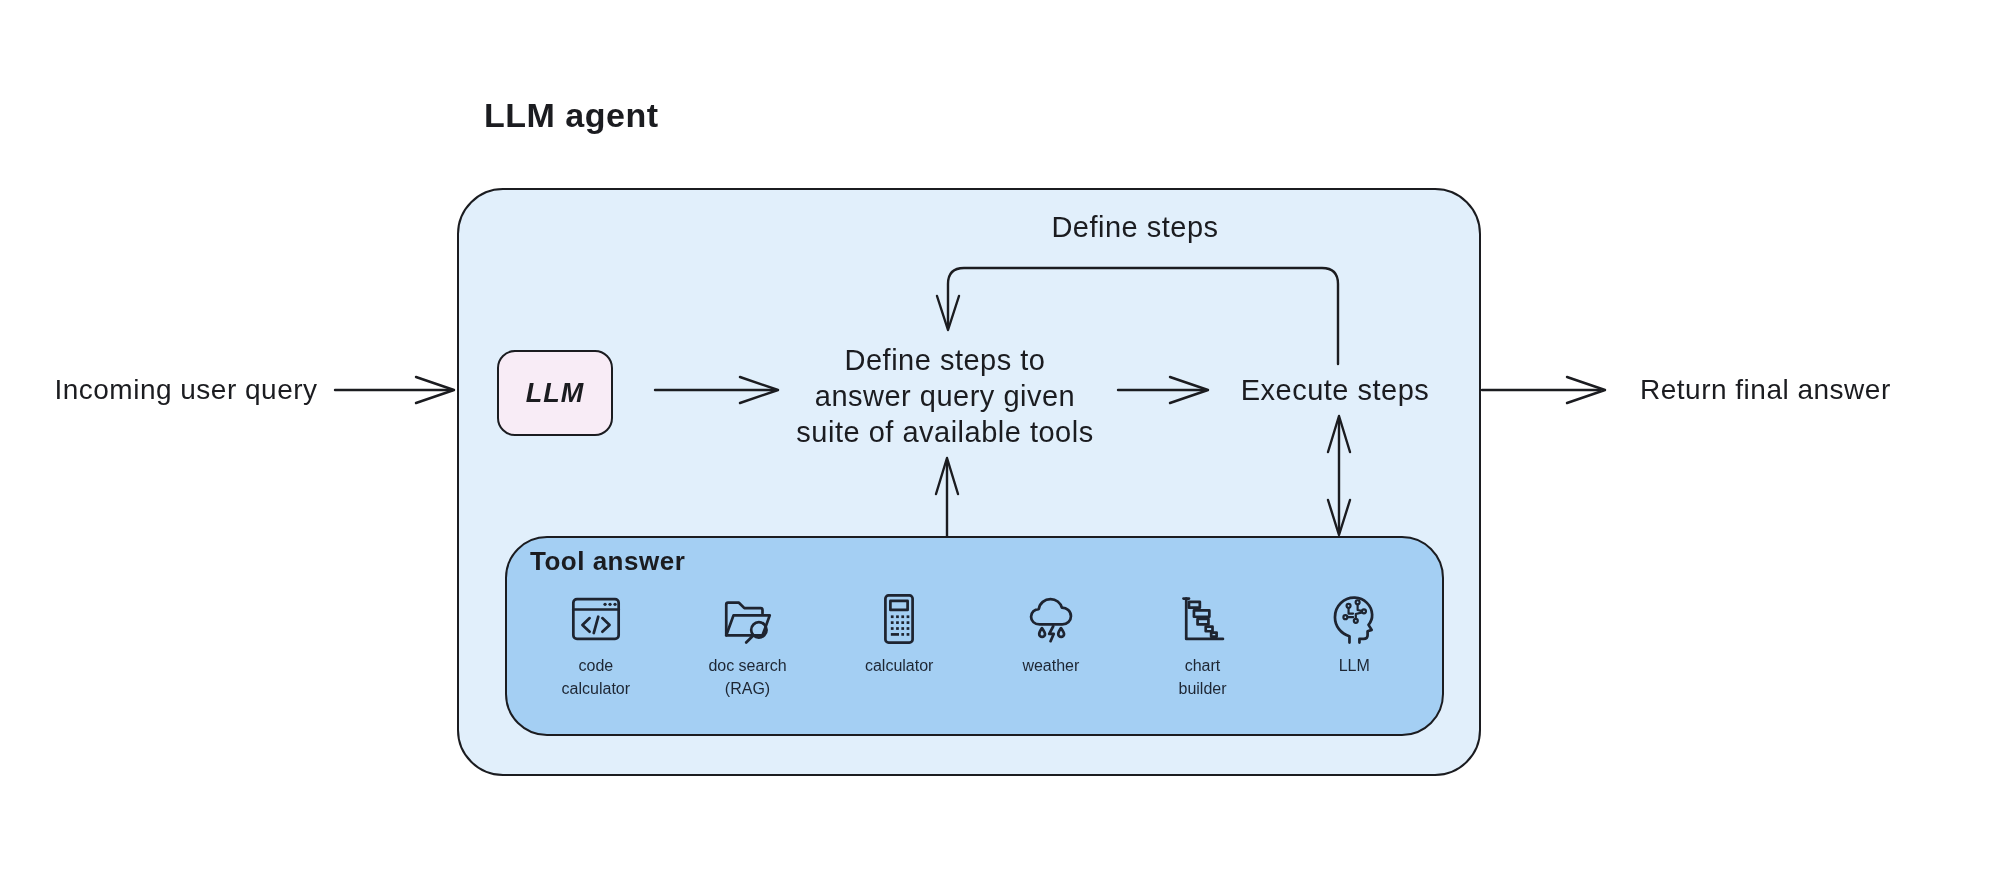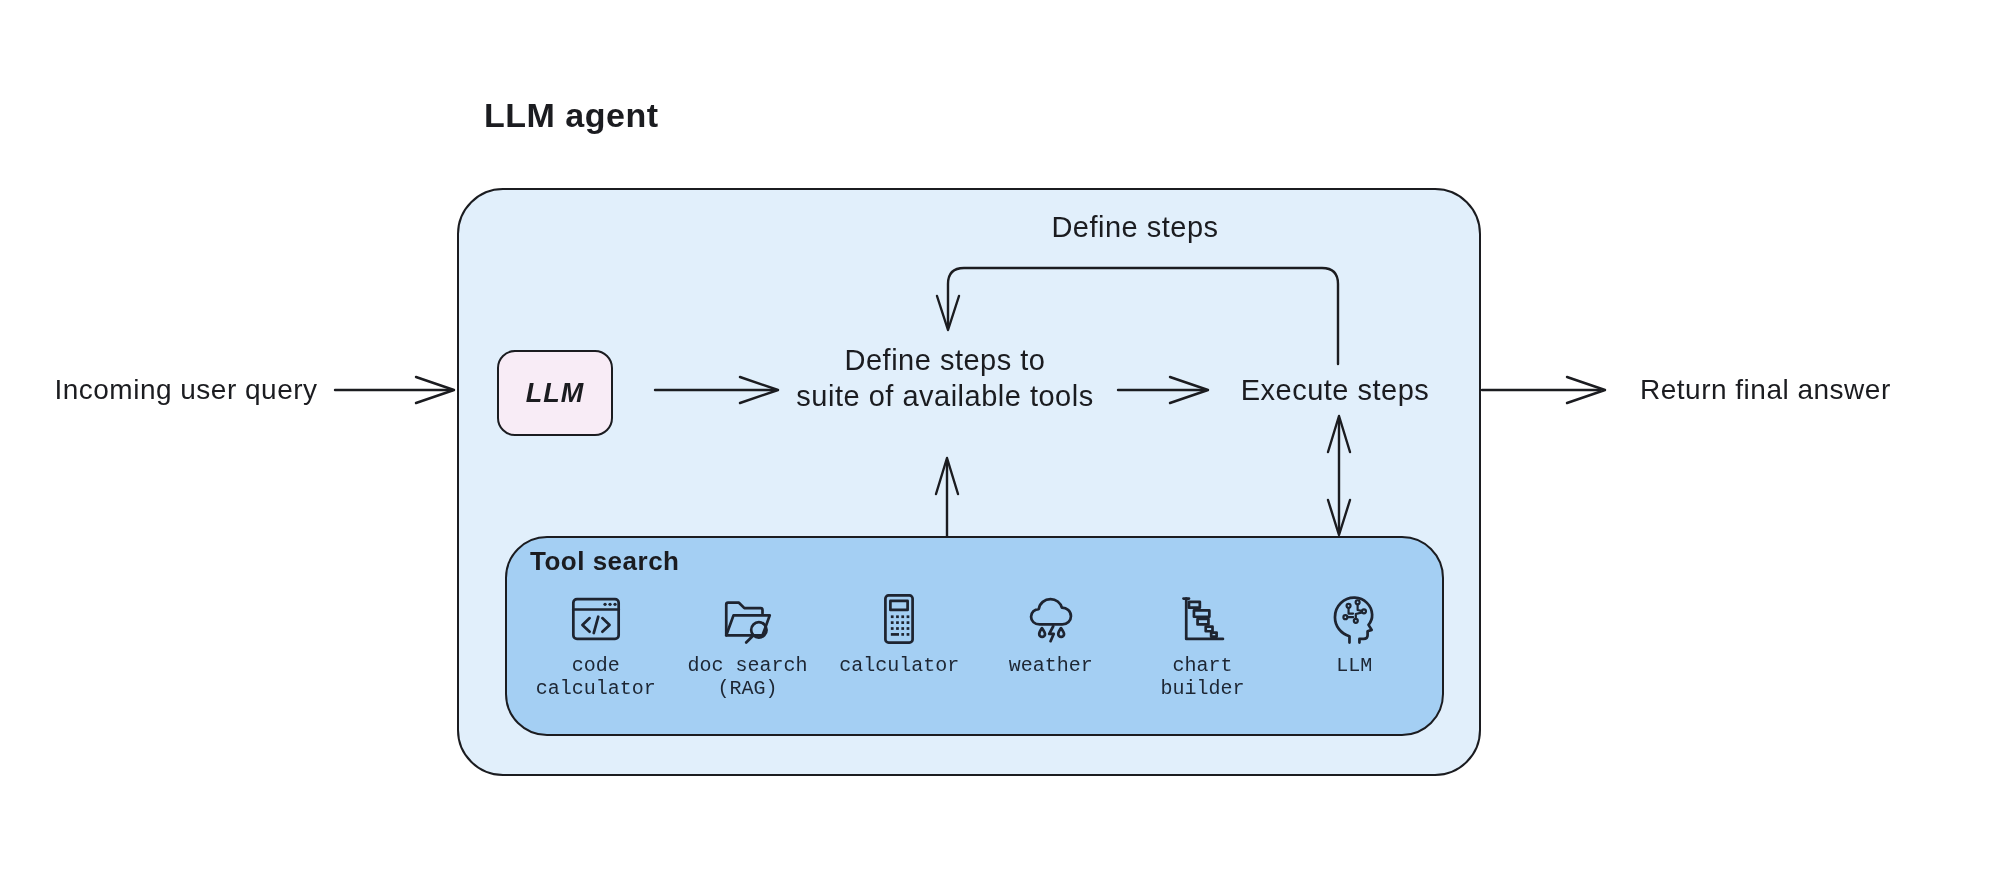--- a/index.html
+++ b/index.html
@@ -51,22 +51,22 @@
   }
   .tool-item{
     flex:1 1 0;display:flex;flex-direction:column;align-items:center;
   }
   .tool-icon{
     height:62px;display:flex;align-items:center;justify-content:center;
   }
   .tool-icon svg{display:block;}
   .tool-label{
     margin-top:4px;text-align:center;
-    font-family:Liberation Mono, monospace;
-    font-size:20px;line-height:23px;color:#1d2633;white-space:nowrap;
+    font-family:Liberation Sans, sans-serif;
+    font-size:16px;line-height:23px;color:#1d2633;white-space:nowrap;
   }
 
   
   .arrows{left:0;top:0;}
   .arrows path,.arrows line{
     stroke:var(--stroke,#1b1c20);stroke-width:2.4;fill:none;
     stroke-linecap:round;stroke-linejoin:round;
   }
 
   
@@ -111,31 +111,32 @@
     <path d="M1328 500 L1339 535 L1350 500"></path>
   </g>
 </svg>
 
 <div class="abs hand diagram-title">LLM agent</div>
 <div class="abs hand incoming-label">Incoming user query</div>
 <div class="abs hand update-label">Define steps</div>
 
 <div class="abs hand define-label">
   <div>Define steps to</div>
+  <div>answer query given</div>
   <div>suite of available tools</div>
 </div>
 
 <div class="abs hand execute-label">Execute steps</div>
 <div class="abs hand return-label">Return final answer</div>
 
 <div class="abs llm-box">
   <span class="llm-label hand">LLM</span>
 </div>
 
-<div class="abs hand toollib-label">Tool search</div>
+<div class="abs hand toollib-label">Tool answer</div>
 
 <div class="abs tool-row">
 
   <div class="tool-item">
     <span class="tool-icon">
       <svg width="58" height="58" viewBox="0 0 64 64">
         <rect class="icon-stroke" x="7" y="10" width="50" height="44" rx="4"></rect>
         <path class="icon-stroke" d="M7 21.5 L57 21.5"></path>
         <circle class="icon-fill" cx="42" cy="15.8" r="1.8"></circle>
         <circle class="icon-fill" cx="47.5" cy="15.8" r="1.8"></circle>

